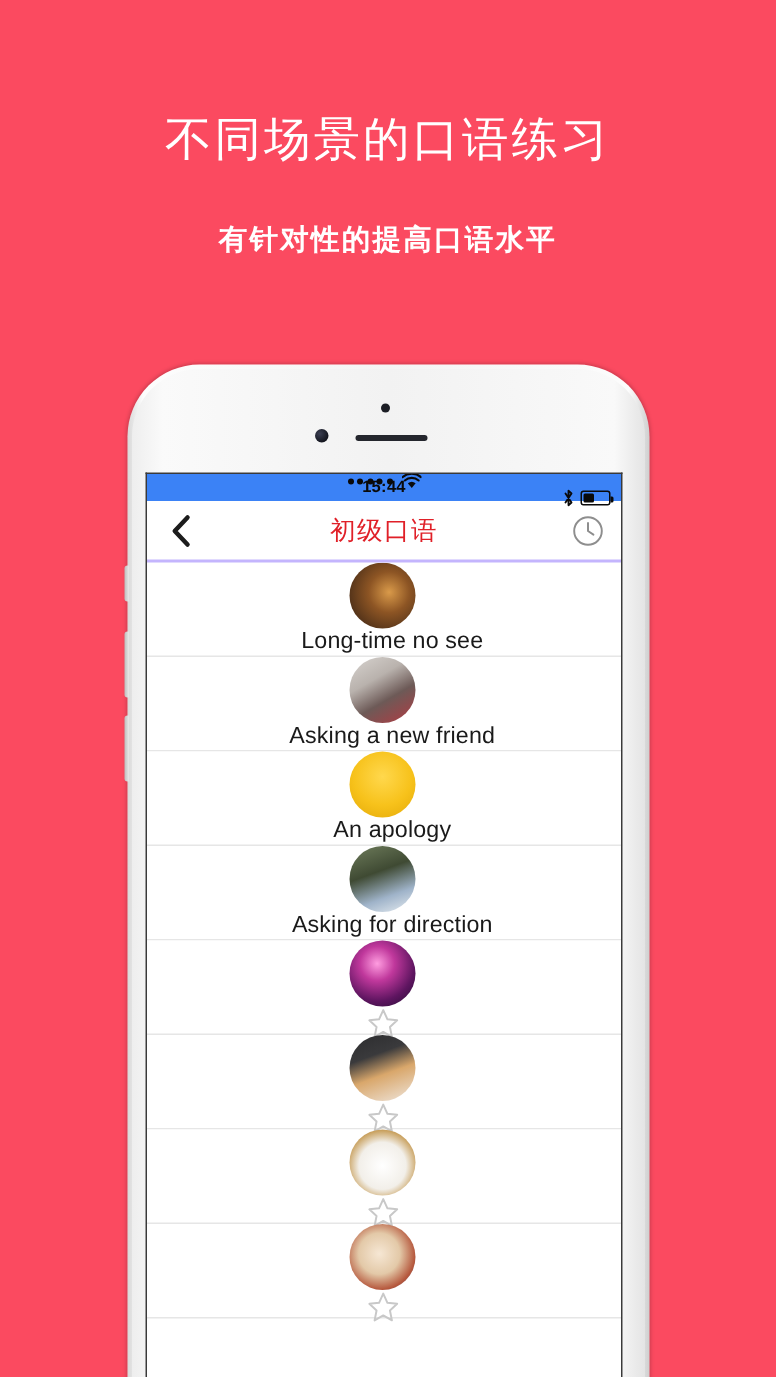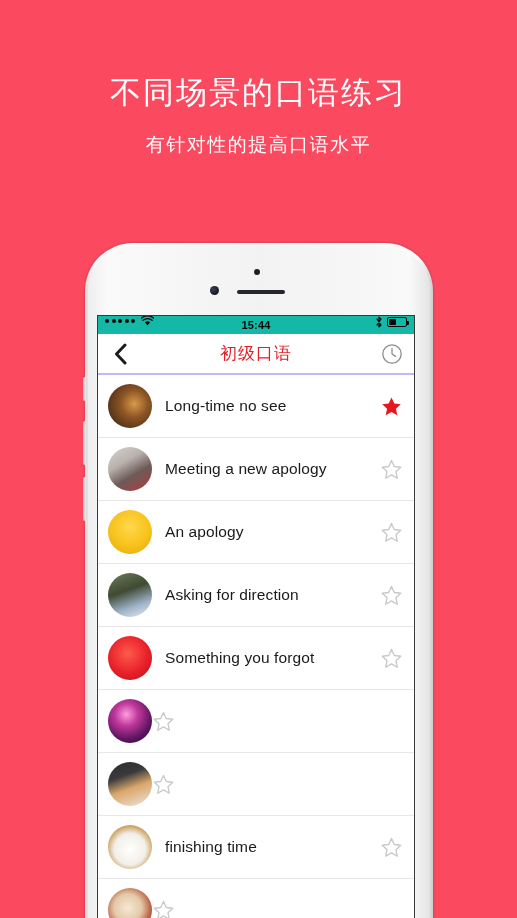--- a/index.html
+++ b/index.html
@@ -14,25 +14,25 @@
   .promo { position:absolute; top:0; left:0; width:517px; text-align:center; }
   .promo-title {
     margin-top:74px;
     font-size:31px;
     color:#ffffff;
     letter-spacing:2px;
     font-weight:400;
     line-height:1.2;
   }
   .promo-sub {
-    margin-top:21px;
+    margin-top:36px;
     font-size:19px;
     color:#ffffff;
     letter-spacing:1.5px;
-    font-weight:400;
+    font-weight:700;
   }
 
   
   .phone {
     position:absolute;
     left:85px;
     top:243px;
     width:348px;
     height:700px;
     background:linear-gradient(to right,#d8d8d8 0%,#fdfdfd 3%,#f4f4f4 50%,#fcfcfc 96%,#cfcfcf 100%);
@@ -82,25 +82,26 @@
     width:318px; height:628px;
     background:#ffffff;
     overflow:hidden;
     border:1px solid #3a3a3a;
     border-bottom:none;
   }
 
   
   .statusbar {
     height:18px;
-    display:flex; align-items:flex-start;
+    display:flex; align-items:center;
     padding:0 7px;
-    background:#14b8a6;
+    background:#3b82f6;
     font-size:11px; font-weight:bold; color:#0a0a0a;
     position:relative;
+    flex-direction:column;
   }
   .sb-left { display:flex; align-items:center; gap:3px; }
   .dots { display:flex; gap:2.5px; align-items:center; }
   .dot { width:4px; height:4px; border-radius:50%; background:#0a0a0a; }
   .wifi { margin-left:3px; display:block; }
   .sb-time {
     position:absolute; left:0; right:0; top:0; bottom:0;
     display:flex; align-items:center; justify-content:center;
     font-size:11px; font-weight:bold; letter-spacing:.2px;
   }
@@ -146,20 +147,21 @@
 
   
   .list { height:569px; overflow:hidden; background:#ffffff; }
   .row {
     height:63px;
     display:flex; align-items:center;
     padding:0 12px 0 10px;
     border-bottom:1px solid #e6e6e6;
     background:#ffffff;
     cursor:pointer;
+    flex-direction:column;
   }
   .avatar {
     width:44px; height:44px; border-radius:50%;
     flex:0 0 44px;
     background-size:cover; background-position:center;
     overflow:hidden;
   }
   .row-label {
     margin-left:13px;
     font-size:15.5px;
@@ -242,21 +244,21 @@
         <div class="row-label">Long-time no see</div>
         <div class="star">
           <svg width="21" height="21" viewBox="0 0 24 24">
             <path d="M12 1.6 L15.2 8.6 L22.6 9.4 L17.1 14.5 L18.6 22 L12 18.2 L5.4 22 L6.9 14.5 L1.4 9.4 L8.8 8.6 Z" fill="#e8171f"></path>
           </svg>
         </div>
       </div>
 
       <div class="row">
         <div class="avatar" style="background:linear-gradient(150deg,#d8d4d0 0%,#b9b2ad 35%,#6d5a57 62%,#b33a42 100%);"></div>
-        <div class="row-label">Meeting a new apology</div>
+        <div class="row-label">Asking a new friend</div>
         <div class="star">
           <svg width="21" height="21" viewBox="0 0 24 24">
             <path d="M12 1.6 L15.2 8.6 L22.6 9.4 L17.1 14.5 L18.6 22 L12 18.2 L5.4 22 L6.9 14.5 L1.4 9.4 L8.8 8.6 Z" fill="none" stroke="#c8c8c8" stroke-width="1.5" stroke-linejoin="round"></path>
           </svg>
         </div>
       </div>
 
       <div class="row">
         <div class="avatar" style="background:radial-gradient(circle at 50% 38%,#ffd84d 0%,#f7c21b 55%,#e3a808 100%);"></div>
         <div class="row-label">An apology</div>
@@ -270,29 +272,20 @@
       <div class="row">
         <div class="avatar" style="background:linear-gradient(160deg,#6f7d5c 0%,#3f4a33 40%,#9fb3c9 72%,#e8eef2 100%);"></div>
         <div class="row-label">Asking for direction</div>
         <div class="star">
           <svg width="21" height="21" viewBox="0 0 24 24">
             <path d="M12 1.6 L15.2 8.6 L22.6 9.4 L17.1 14.5 L18.6 22 L12 18.2 L5.4 22 L6.9 14.5 L1.4 9.4 L8.8 8.6 Z" fill="none" stroke="#c8c8c8" stroke-width="1.5" stroke-linejoin="round"></path>
           </svg>
         </div>
       </div>
 
-      <div class="row">
-        <div class="avatar" style="background:radial-gradient(circle at 45% 40%,#ff5a4d 0%,#e8202a 55%,#b4121c 100%);"></div>
-        <div class="row-label">Something you forgot</div>
-        <div class="star">
-          <svg width="21" height="21" viewBox="0 0 24 24">
-            <path d="M12 1.6 L15.2 8.6 L22.6 9.4 L17.1 14.5 L18.6 22 L12 18.2 L5.4 22 L6.9 14.5 L1.4 9.4 L8.8 8.6 Z" fill="none" stroke="#c8c8c8" stroke-width="1.5" stroke-linejoin="round"></path>
-          </svg>
-        </div>
-      </div>
 
       <div class="row">
         <div class="avatar" style="background:radial-gradient(circle at 42% 35%,#ff9de0 0%,#c0389c 30%,#5e1560 65%,#1d0a2c 100%);"></div>
         <div class="star">
           <svg width="21" height="21" viewBox="0 0 24 24">
             <path d="M12 1.6 L15.2 8.6 L22.6 9.4 L17.1 14.5 L18.6 22 L12 18.2 L5.4 22 L6.9 14.5 L1.4 9.4 L8.8 8.6 Z" fill="none" stroke="#c8c8c8" stroke-width="1.5" stroke-linejoin="round"></path>
           </svg>
         </div>
       </div>
 
@@ -300,21 +293,20 @@
         <div class="avatar" style="background:linear-gradient(160deg,#2c2c2e 0%,#3a3a3c 32%,#d9a76b 58%,#efe6dd 100%);"></div>
         <div class="star">
           <svg width="21" height="21" viewBox="0 0 24 24">
             <path d="M12 1.6 L15.2 8.6 L22.6 9.4 L17.1 14.5 L18.6 22 L12 18.2 L5.4 22 L6.9 14.5 L1.4 9.4 L8.8 8.6 Z" fill="none" stroke="#c8c8c8" stroke-width="1.5" stroke-linejoin="round"></path>
           </svg>
         </div>
       </div>
 
       <div class="row">
         <div class="avatar" style="background:radial-gradient(circle at 50% 55%,#ffffff 0%,#f2efe9 48%,#c9a15f 72%,#f7f6f3 100%);"></div>
-        <div class="row-label">finishing time</div>
         <div class="star">
           <svg width="21" height="21" viewBox="0 0 24 24">
             <path d="M12 1.6 L15.2 8.6 L22.6 9.4 L17.1 14.5 L18.6 22 L12 18.2 L5.4 22 L6.9 14.5 L1.4 9.4 L8.8 8.6 Z" fill="none" stroke="#c8c8c8" stroke-width="1.5" stroke-linejoin="round"></path>
           </svg>
         </div>
       </div>
 
       <div class="row">
         <div class="avatar" style="background:radial-gradient(circle at 45% 45%,#f6e7d4 0%,#e3c9a8 40%,#b5573c 70%,#2b4f8a 100%);"></div>
         <div class="star">

